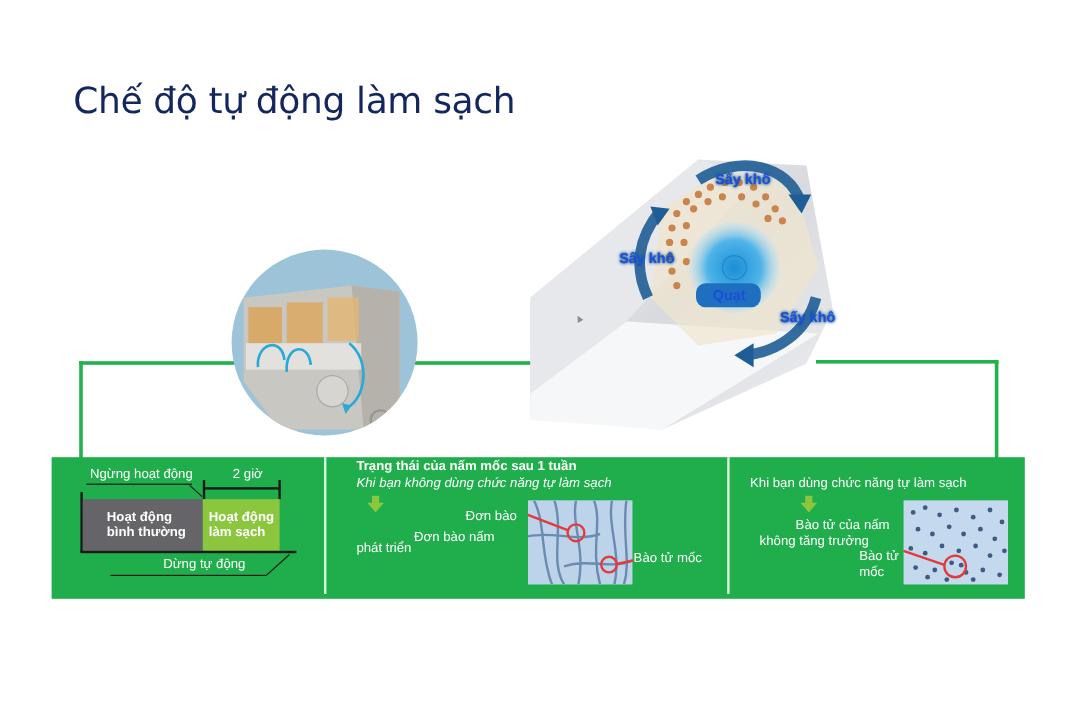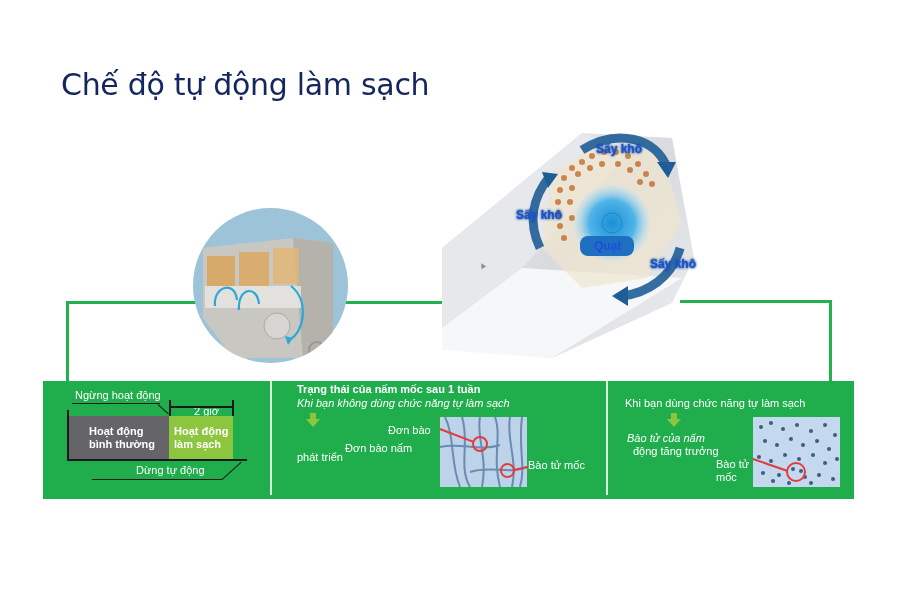--- a/index.html
+++ b/index.html
@@ -151,21 +151,21 @@
 <div class="label-bubble" style="left:516px; top:208px;">Sấy khô</div>
 <div class="label-bubble" style="left:594px; top:239px; text-shadow:none;">Quạt</div>
 <div class="label-bubble" style="left:650px; top:257px;">Sấy khô</div>
 
 <div class="band">
   <div class="divider" style="left:227px;"></div>
   <div class="divider" style="left:563px;"></div>
 </div>
 
 <div class="band-text" style="left:75px; top:389px;">Ngừng hoạt động</div>
-<div class="band-text" style="left:194px; top:389px;margin-top:16px;">2 giờ</div>
+<div class="band-text" style="left:194px; top:389px;">2 giờ</div>
 <div class="tline" style="left:170px; top:406px; width:63px; height:1.5px;"></div>
 <div class="tline" style="left:169px; top:400px; width:1.5px; height:16px;"></div>
 <div class="tline" style="left:232px; top:400px; width:1.5px; height:16px;"></div>
 <div class="tline" style="left:72px; top:403px; width:88px; height:1.2px;"></div>
 <div class="tline" style="left:158px; top:404px; width:14px; height:1.2px; transform:rotate(42deg); transform-origin:left;"></div>
 <div class="tline" style="left:67px; top:410px; width:1.5px; height:50px;"></div>
 
 <div class="bar-normal">
   <div>Hoạt động</div>
   <div>bình thường</div>
@@ -206,22 +206,22 @@
 <div class="circle-mark" style="left:472px; top:436px; width:16px; height:16px;"></div>
 <div class="circle-mark" style="left:500px; top:463px; width:15px; height:15px;"></div>
 <div class="red-line" style="left:440px; top:428px; width:36px; transform:rotate(21deg);"></div>
 <div class="red-line" style="left:514px; top:469px; width:14px; transform:rotate(-12deg);"></div>
 <div class="band-text" style="left:528px; top:459px;text-align:right;">Bào tử mốc</div>
 
 <div class="band-text" style="left:625px; top:397px;">Khi bạn dùng chức năng tự làm sạch</div>
 <svg class="down-arrow" style="left:667px; top:413px;" viewBox="0 0 14 14">
   <polygon points="4,0 10,0 10,6 14,6 7,14 0,6 4,6" fill="#8cc63e"></polygon>
 </svg>
-<div class="band-text" style="left:627px; top:432px;font-style:italic;">Bào tử của nấm</div>
-<div class="band-text" style="left:633px; top:445px;">động tăng trưởng</div>
+<div class="band-text" style="left:663px; top:432px;">Bào tử của nấm</div>
+<div class="band-text" style="left:633px; top:445px;">không tăng trưởng</div>
 
 <div class="micro" style="left:753px; top:417px; width:87px; height:70px;">
   <svg width="87" height="70" viewBox="0 0 87 70">
     <rect width="87" height="70" fill="#c5d9ee"></rect>
     <g fill="#2e4f78" opacity="0.9">
       <circle cx="8" cy="10" r="2"></circle>
         <circle cx="18" cy="6" r="2"></circle>
         <circle cx="30" cy="12" r="2"></circle>
       <circle cx="44" cy="8" r="2"></circle>
         <circle cx="58" cy="14" r="2"></circle>

